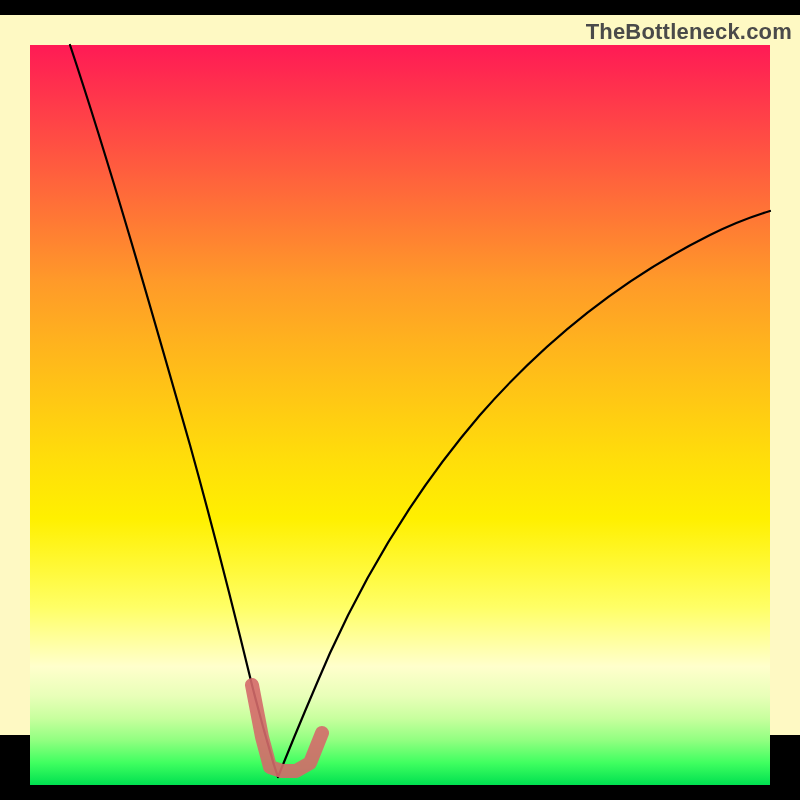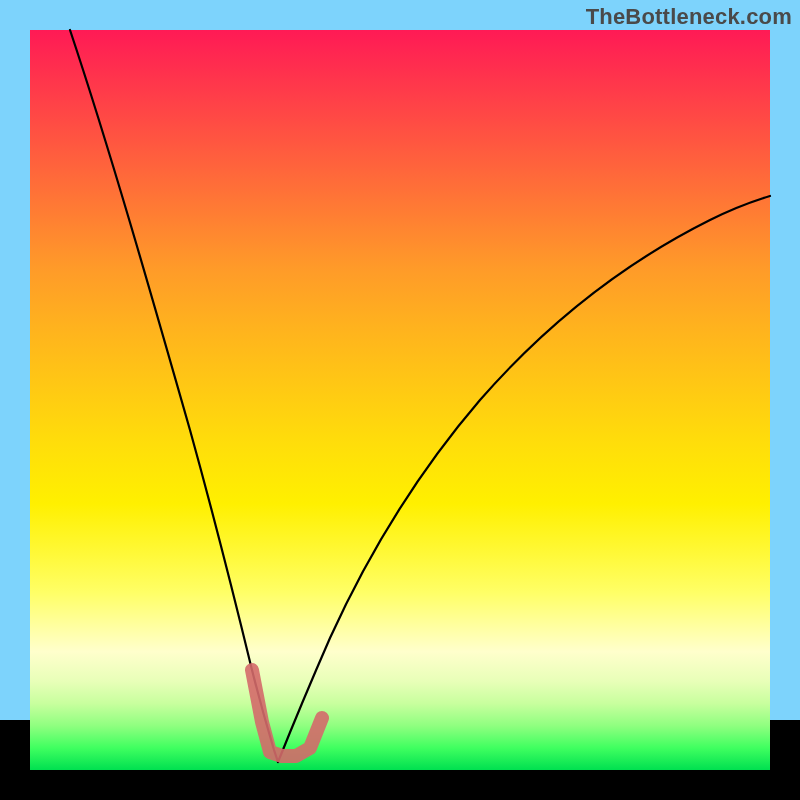--- a/index.html
+++ b/index.html
@@ -1,21 +1,22 @@
 <!DOCTYPE html>
 <html><head>
 <meta charset="utf-8">
 <style>
   * { margin: 0; padding: 0; box-sizing: border-box; }
   html, body { width: 800px; height: 800px; overflow: hidden; background: #000; }
   .stage {
     position: relative;
     width: 800px;
     height: 720px;
-    background: #7dd3fc;
+    background: #fef9c3;
+    margin-top: 15px;
   }
   .plot-area {
     position: absolute;
     left: 30px;
     top: 30px;
     width: 740px;
     height: 740px;
     background: linear-gradient(to bottom,
       #ff1a55 0%,
       #ff3a4a 8%,

